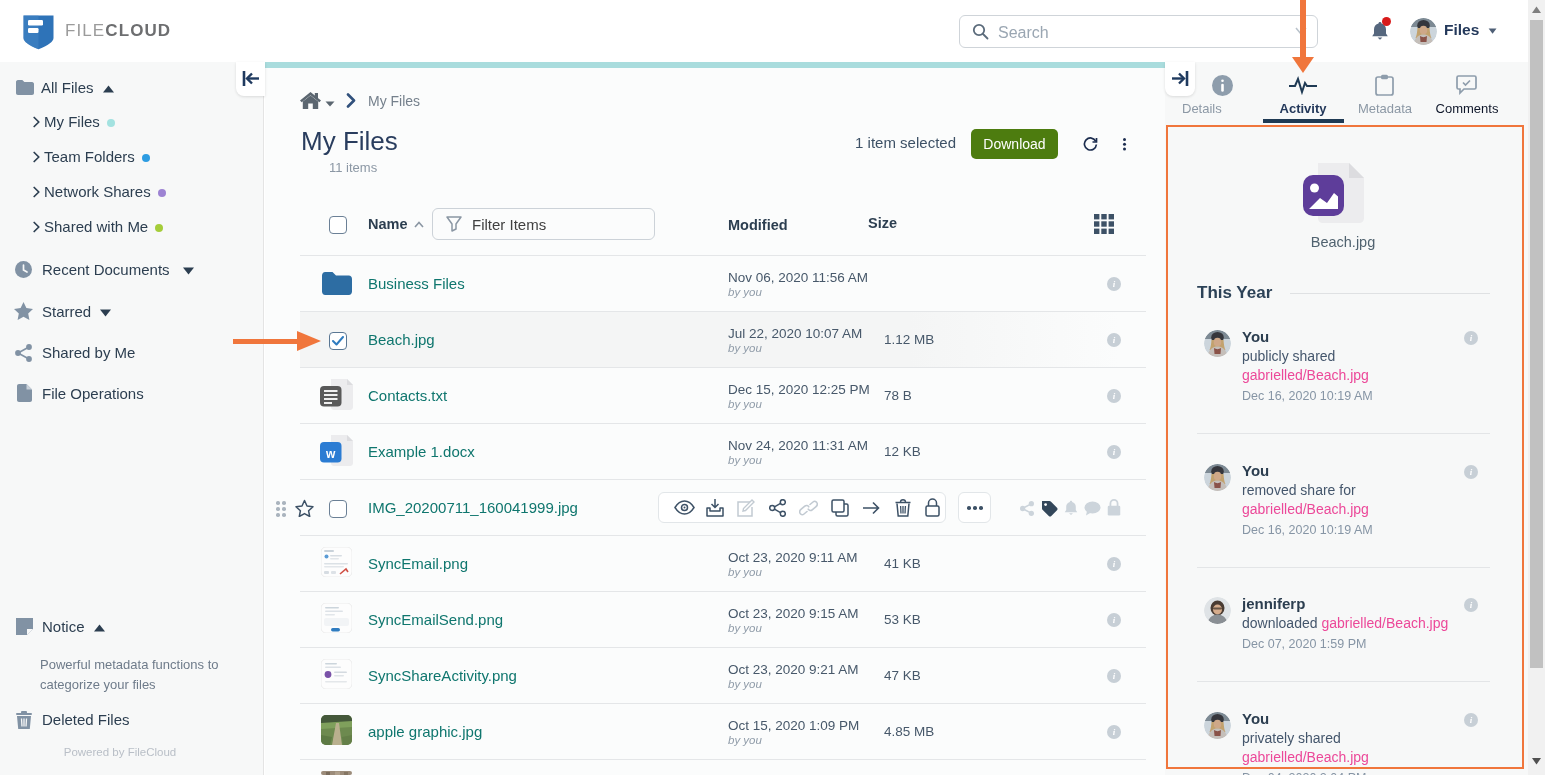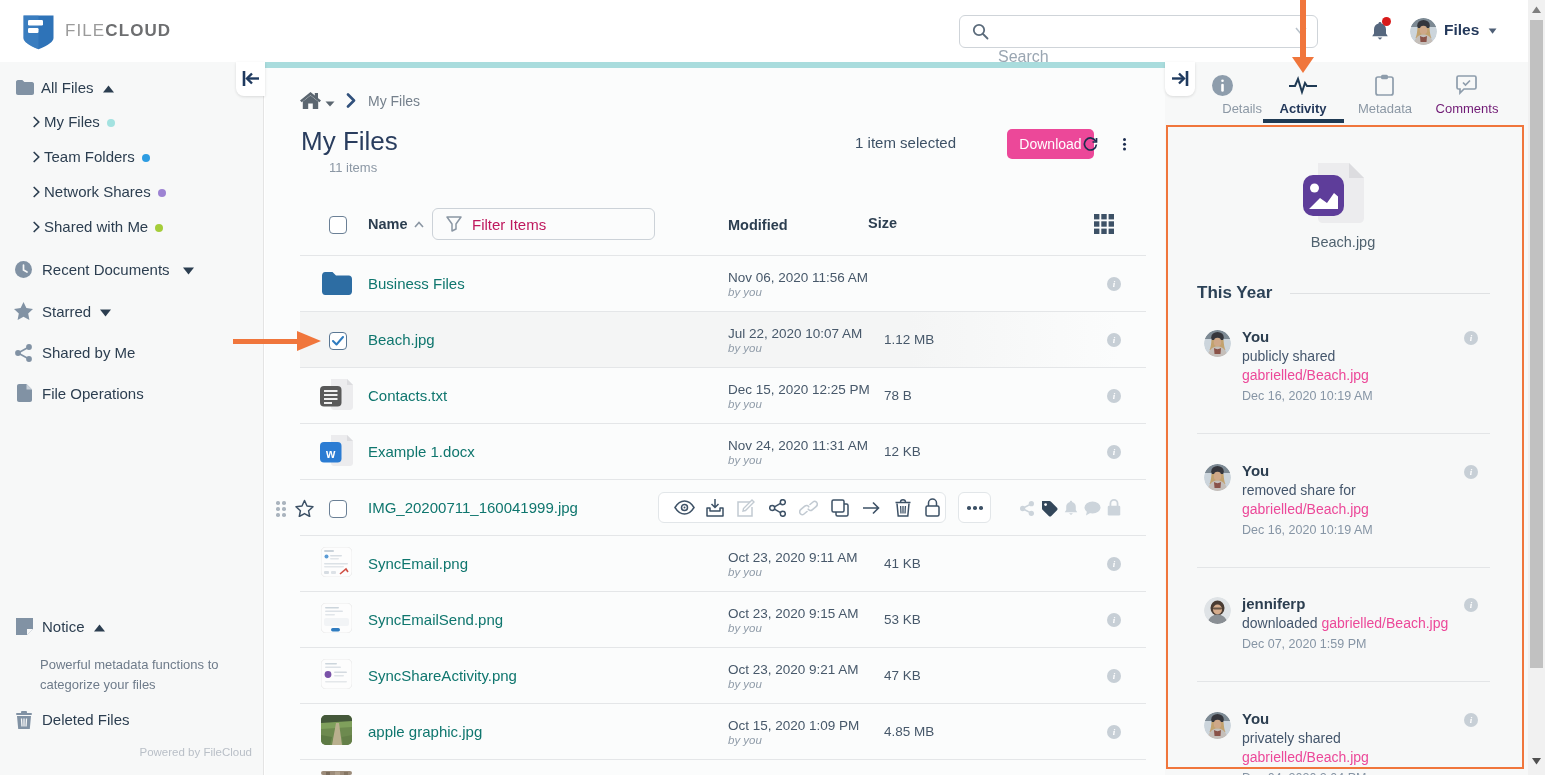--- a/index.html
+++ b/index.html
@@ -27,21 +27,21 @@
   <rect x="5" y="6" width="15" height="5.5" rx="1.2" fill="#fff"></rect>
   <rect x="5" y="14" width="10.5" height="5" rx="1.2" fill="#fff"></rect>
 </svg>
 <div class="abs" style="left:65px;top:21px;font-size:17px;letter-spacing:1.1px;color:#9b9b9b;">FILE<span style="color:#6d6e70;font-weight:bold;">CLOUD</span></div>
 
 <div class="abs" style="left:959px;top:15px;width:359px;height:33px;border:1px solid #cfd4d9;border-radius:6px;background:#fff;"></div>
 <svg class="abs" style="left:972px;top:23px;" width="17" height="17" viewBox="0 0 17 17">
     <circle cx="7" cy="7" r="5.2" fill="none" stroke="#5b6b7b" stroke-width="1.8"></circle>
     <line x1="11" y1="11" x2="15.5" y2="15.5" stroke="#5b6b7b" stroke-width="1.8" stroke-linecap="round"></line>
   </svg>
-<div class="abs gray" style="left:998px;top:24px;font-size:16px;color:#9aa6b2;margin-top:24px;">Search</div>
+<div class="abs gray" style="left:998px;top:24px;font-size:16px;color:#9aa6b2;">Search</div>
 <svg class="abs" style="left:1295px;top:27px;" width="12" height="8" viewBox="0 0 12 8">
     <path d="M1 1 L6 7 L11 1" fill="none" stroke="#b9c2cb" stroke-width="1.5"></path>
   </svg>
 
 <svg class="abs" style="left:1370px;top:20px;" width="20" height="22" viewBox="0 0 20 22">
   <path d="M10 2 C10.8 2 11.5 2.6 11.5 3.4 C14.2 4.1 16 6.4 16 9.3 L16 13.5 L17.8 16.2 L2.2 16.2 L4 13.5 L4 9.3 C4 6.4 5.8 4.1 8.5 3.4 C8.5 2.6 9.2 2 10 2 Z" fill="#56677e"></path>
   <path d="M7.6 17.5 L12.4 17.5 L10 19.8 Z" fill="#56677e"></path>
 </svg>
 <circle class="abs"></circle>
 <div class="abs" style="left:1382px;top:17px;width:9px;height:9px;border-radius:50%;background:#d81a1a;"></div>
@@ -138,21 +138,21 @@
 
   <svg class="abs" style="left:16px;top:711px;" width="16" height="18" viewBox="0 0 16 18">
       <path d="M1 5 L15 5 L13.8 18 L2.2 18 Z" fill="#8192a4"></path>
       <rect x="0" y="2" width="16" height="2" rx="1" fill="#8192a4"></rect>
       <rect x="5" y="0" width="6" height="2.5" rx="1" fill="#8192a4"></rect>
       <line x1="5.5" y1="7.5" x2="6" y2="15.5" stroke="#f7f8f8" stroke-width="1.3"></line>
       <line x1="8" y1="7.5" x2="8" y2="15.5" stroke="#f7f8f8" stroke-width="1.3"></line>
       <line x1="10.5" y1="7.5" x2="10" y2="15.5" stroke="#f7f8f8" stroke-width="1.3"></line>
     </svg>
   <div class="abs nav-txt" style="left:42px;top:711px;">Deleted Files</div>
-  <div class="abs" style="left:12px;top:746px;width:240px;text-align:right;font-size:11.5px;color:#b9bfc7;">Powered by FileCloud</div>
+  <div class="abs" style="left:0px;top:746px;width:240px;text-align:center;font-size:11.5px;color:#b9bfc7;">Powered by FileCloud</div>
 </div>
 
 <div class="abs" style="left:265px;top:62px;width:900px;height:713px;background:#fbfcfc;"></div>
 <div class="abs" style="left:265px;top:62px;width:900px;height:6px;background:#a9dcdd;"></div>
 <div id="main">
 
   <div class="abs" style="left:236px;top:62px;width:29px;height:34px;background:#fff;border-radius:0 0 0 8px;box-shadow:0 1px 3px rgba(0,0,0,0.12);"></div>
   <svg class="abs" style="left:242px;top:70px;" width="18" height="17" viewBox="0 0 18 17">
     <line x1="2" y1="1" x2="2" y2="16" stroke="#1f3a5f" stroke-width="2.6"></line>
     <line x1="5" y1="8.5" x2="17" y2="8.5" stroke="#1f3a5f" stroke-width="2.4"></line>
@@ -169,37 +169,37 @@
     </svg>
   <svg class="abs" style="left:346px;top:93px;" width="10" height="15" viewBox="0 0 10 15">
       <path d="M2 1.5 L8 7.5 L2 13.5" fill="none" stroke="#31517c" stroke-width="2.6" stroke-linecap="round" stroke-linejoin="round"></path>
     </svg>
   <div class="abs" style="left:368px;top:93px;font-size:14px;color:#75808c;">My Files</div>
 
   <div class="abs" style="left:301px;top:126px;font-size:26px;color:#293d5e;">My Files</div>
   <div class="abs" style="left:301px;top:160px;font-size:13px;color:#8b97a4;margin-left:28px;">11 items</div>
 
   <div class="abs" style="left:760px;top:134px;width:196px;text-align:right;font-size:15px;color:#3d5166;">1 item selected</div>
-  <div class="abs" style="left:971px;top:129px;width:87px;height:30px;background:#ec4899;border-radius:5px;color:#fff;font-size:14px;text-align:center;line-height:30px;margin-left:36px;">Download</div>
+  <div class="abs" style="left:971px;top:129px;width:87px;height:30px;background:#4d7c0f;border-radius:5px;color:#fff;font-size:14px;text-align:center;line-height:30px;">Download</div>
   <svg class="abs" style="left:1083px;top:137px;" width="15" height="15" viewBox="0 0 15 15">
     <path d="M12.8 4.3 A6 6 0 1 0 13.4 7.5" fill="none" stroke="#1c2d4f" stroke-width="1.7"></path>
     <path d="M13.5 1 L13.5 5 L9.5 5" fill="none" stroke="#1c2d4f" stroke-width="1.7"></path>
   </svg>
   <div class="abs" style="left:1122.5px;top:138px;width:3.2px;height:3.2px;border-radius:50%;background:#1c2d4f;box-shadow:0 4.7px 0 #1c2d4f, 0 9.4px 0 #1c2d4f;"></div>
 
   <div class="abs" style="left:329px;top:216px;width:18px;height:18px;border:1.6px solid #6b8096;border-radius:4px;background:#fff;"></div>
   <div class="abs" style="left:368px;top:216px;font-size:14.5px;font-weight:bold;color:#2c3e50;">Name</div>
   <svg class="abs" style="left:414px;top:221px;" width="10" height="7" viewBox="0 0 10 7">
       <path d="M1 6 L5 1.5 L9 6" fill="none" stroke="#8a96a3" stroke-width="1.6"></path>
     </svg>
   <div class="abs" style="left:432px;top:208px;width:223px;height:32px;border:1px solid #ccd2d8;border-radius:6px;background:#fbfcfc;"></div>
   <svg class="abs" style="left:446px;top:216px;" width="16" height="16" viewBox="0 0 16 16">
       <path d="M1 1 L15 1 L10 8 L10 13 L6 15 L6 8 Z" fill="none" stroke="#8a96a3" stroke-width="1.5" stroke-linejoin="round"></path>
     </svg>
-  <div class="abs" style="left:472px;top:216px;font-size:15px;color:#be185d;">Filter Items</div>
+  <div class="abs" style="left:472px;top:216px;font-size:15px;color:#404040;">Filter Items</div>
   <div class="abs" style="left:728px;top:217px;font-size:14.5px;font-weight:bold;color:#2c3e50;">Modified</div>
   <div class="abs" style="left:868px;top:215px;font-size:14.5px;font-weight:bold;color:#2c3e50;">Size</div>
   <svg class="abs" style="left:1094px;top:214px;" width="20" height="20" viewBox="0 0 20 20">
     <g fill="#3d5166">
         <rect x="0" y="0" width="5.4" height="5.4"></rect>
         <rect x="7.3" y="0" width="5.4" height="5.4"></rect>
         <rect x="14.6" y="0" width="5.4" height="5.4"></rect>
         <rect x="0" y="7.3" width="5.4" height="5.4"></rect>
         <rect x="7.3" y="7.3" width="5.4" height="5.4"></rect>
         <rect x="14.6" y="7.3" width="5.4" height="5.4"></rect>
@@ -442,36 +442,36 @@
     <line x1="16" y1="1" x2="16" y2="16" stroke="#1f3a5f" stroke-width="2.6"></line>
     <line x1="1" y1="8.5" x2="13" y2="8.5" stroke="#1f3a5f" stroke-width="2.4"></line>
     <path d="M8 3.5 L13 8.5 L8 13.5" fill="none" stroke="#1f3a5f" stroke-width="2.4"></path>
   </svg>
 
   <svg class="abs" style="left:1212px;top:75px;" width="21" height="21" viewBox="0 0 21 21">
       <circle cx="10.5" cy="10.5" r="10.5" fill="#8e9dac"></circle>
       <rect x="9.2" y="4.5" width="2.6" height="2.6" rx="1.3" fill="#fff"></rect>
       <rect x="9.2" y="8.7" width="2.6" height="8" rx="1.3" fill="#fff"></rect>
     </svg>
-  <div class="abs" style="left:1182px;top:101px;width:80px;text-align:right;font-size:13px;color:#8c98a5;">Details</div>
+  <div class="abs" style="left:1182px;top:101px;width:80px;text-align:left;font-size:13px;color:#8c98a5;">Details</div>
   <svg class="abs" style="left:1289px;top:76px;" width="28" height="19" viewBox="0 0 28 19">
       <path d="M0 10 L6 10 L9 3 L13 16 L16 7 L18 10 L28 10" fill="none" stroke="#1f3a54" stroke-width="2"></path>
     </svg>
   <div class="abs" style="left:1263px;top:101px;width:80px;text-align:center;font-size:13px;font-weight:bold;color:#24395b;">Activity</div>
   <div class="abs" style="left:1263px;top:119px;width:81px;height:4px;background:#1f3a54;"></div>
   <svg class="abs" style="left:1375px;top:74px;" width="19" height="22" viewBox="0 0 19 22">
       <rect x="1" y="3" width="17" height="18" rx="2" fill="none" stroke="#8e9dac" stroke-width="1.7"></rect>
       <rect x="6" y="0.8" width="7" height="4.4" rx="1.5" fill="#8e9dac"></rect>
     </svg>
   <div class="abs" style="left:1345px;top:101px;width:80px;text-align:center;font-size:13px;color:#8c98a5;">Metadata</div>
   <svg class="abs" style="left:1456px;top:75px;" width="21" height="20" viewBox="0 0 21 20">
       <path d="M1 2.5 C1 1.7 1.7 1 2.5 1 L18.5 1 C19.3 1 20 1.7 20 2.5 L20 12.5 C20 13.3 19.3 14 18.5 14 L8 14 L4 18 L4 14 L2.5 14 C1.7 14 1 13.3 1 12.5 Z" fill="none" stroke="#8e9dac" stroke-width="1.7"></path>
       <path d="M7 7.5 L9.5 10 L14 5.5" fill="none" stroke="#8e9dac" stroke-width="1.7"></path>
     </svg>
-  <div class="abs" style="left:1426px;top:101px;width:82px;text-align:center;font-size:13px;color:#701a75;">Comments</div>
+  <div class="abs" style="left:1426px;top:101px;width:82px;text-align:center;font-size:13px;color:#0f172a;">Comments</div>
 
   <svg class="abs" style="left:1303px;top:162px;" width="62" height="62" viewBox="0 0 62 62">
     <path d="M15 1 L46 1 L61 16 L61 56 C61 59 59 61 56 61 L20 61 C17 61 15 59 15 56 Z" fill="#ececee"></path>
     <path d="M46 1 L61 16 L46 16 Z" fill="#dcdcdf"></path>
     <rect x="0" y="13" width="41" height="41" rx="10" fill="#5e3d9a"></rect>
     <circle cx="11.5" cy="26" r="4.5" fill="#fff"></circle>
     <path d="M6 47 L17 36 L24 41 L31 31 L35 34.5 L35 47 Z" fill="#fff"></path>
   </svg>
   <div class="abs" style="left:1240px;top:234px;width:206px;text-align:center;font-size:14.5px;color:#50626f;">Beach.jpg</div>
 

